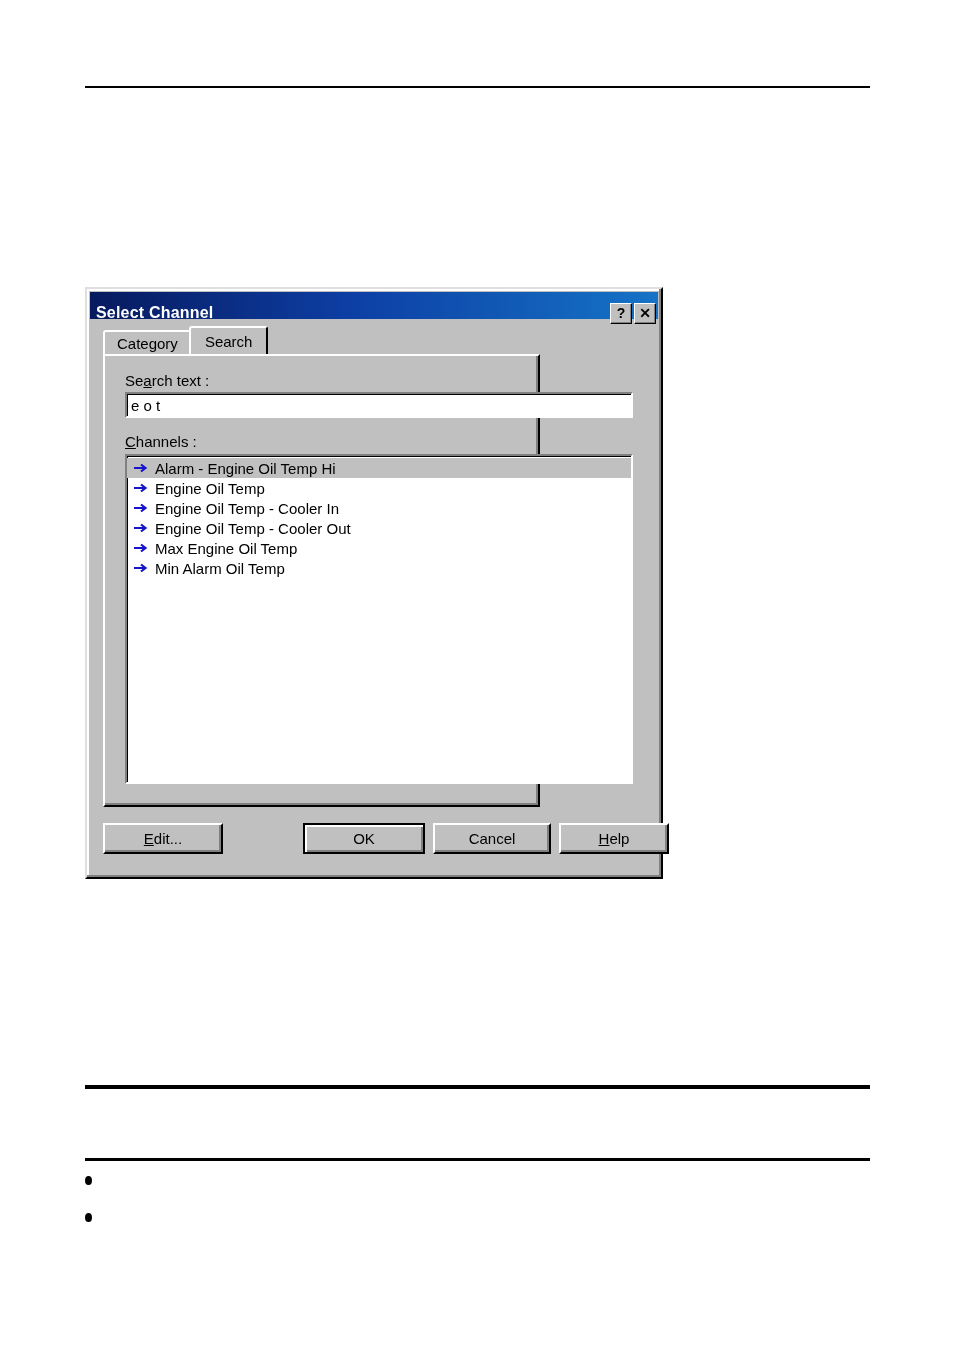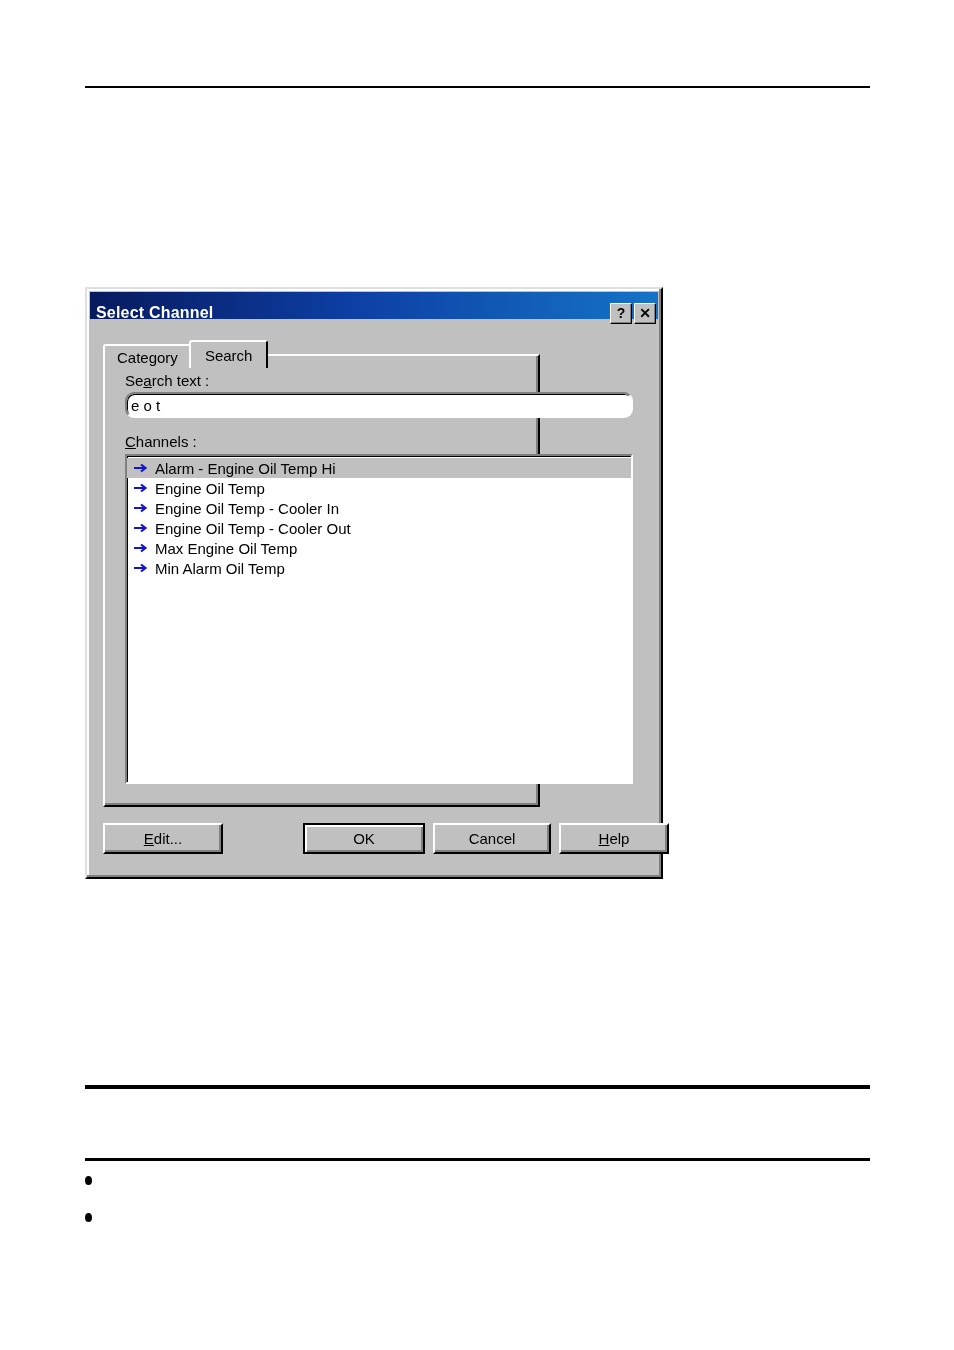--- a/index.html
+++ b/index.html
@@ -88,21 +88,21 @@
     font-weight: bold;
     color: #000000;
     line-height: 1;
     cursor: default;
   }
 
   
   .tabstrip {
     position: absolute;
     left: 16px;
-    top: 53px;
+    top: 39px;
     height: 26px;
     display: flex;
     align-items: flex-end;
     z-index: 3;
   }
   .tab {
     height: 24px;
     padding: 0 12px;
     margin-right: -1px;
     background: #c0c0c0;
@@ -169,21 +169,20 @@
     border-left: 2px solid #808080;
     border-right: 2px solid #ffffff;
     border-bottom: 2px solid #ffffff;
     box-shadow: inset 1px 1px 0 #000000;
     font-size: 15px;
     font-family: "Liberation Sans", sans-serif;
     color: #000000;
     padding: 0 0 0 4px;
     line-height: 22px;
     outline: none;
-    border-radius: 9px;
   }
 
   .listbox {
     position: absolute;
     left: 20px;
     top: 98px;
     width: 508px;
     height: 330px;
     background: #ffffff;
     box-sizing: border-box;

